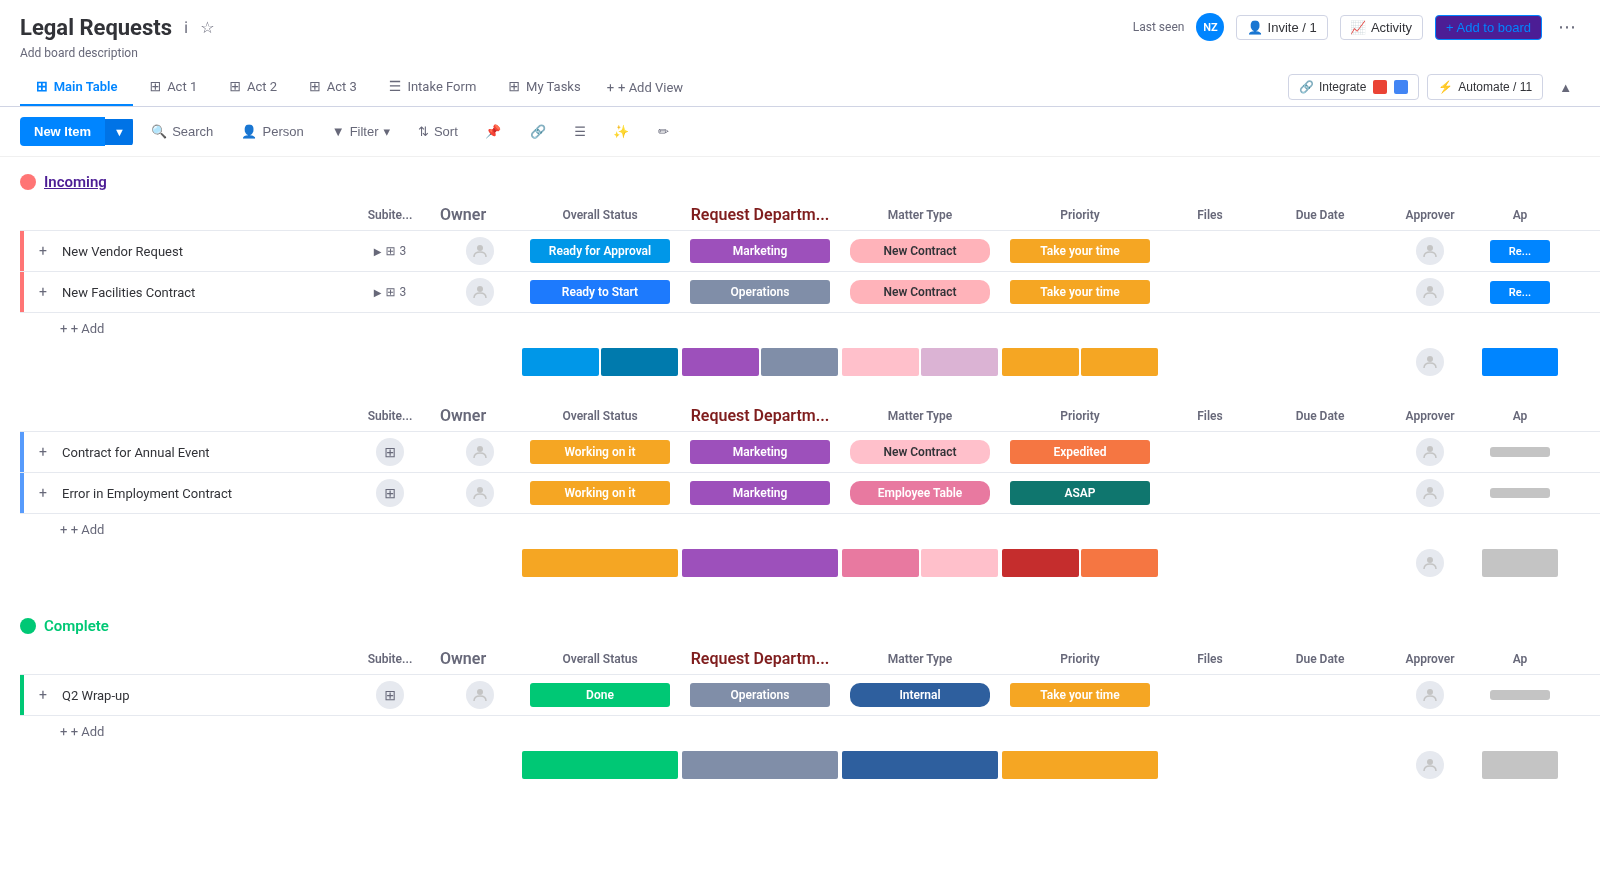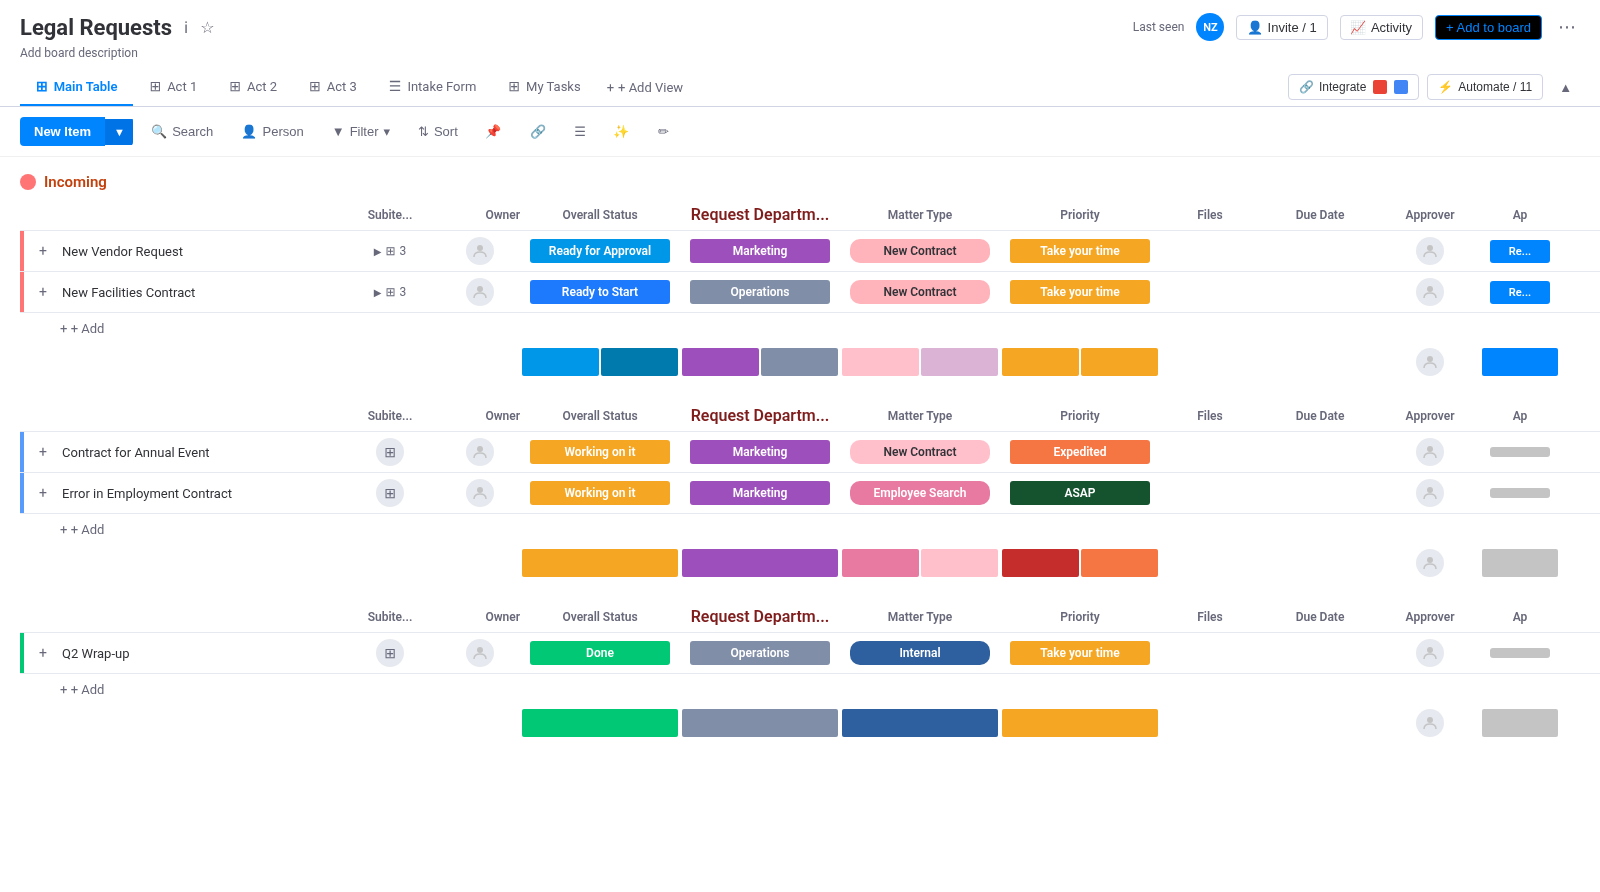--- a/index.html
+++ b/index.html
@@ -6,21 +6,21 @@
     body { font-family: -apple-system, BlinkMacSystemFont, 'Segoe UI', Roboto, sans-serif; background: #fff; color: #323338; font-size: 13px; overflow-x: hidden; }
 
     
     .top-header { display: flex; align-items: center; padding: 12px 20px 4px 20px; gap: 12px; }
     .page-title { font-size: 22px; font-weight: 700; color: #323338; }
     .header-icons { display: flex; align-items: center; gap: 6px; color: #676879; cursor: pointer; }
     .header-right { margin-left: auto; display: flex; align-items: center; gap: 12px; }
     .last-seen-label { font-size: 12px; color: #676879; }
     .avatar-nz { width: 28px; height: 28px; border-radius: 50%; background: #0085ff; color: #fff; display: flex; align-items: center; justify-content: center; font-size: 11px; font-weight: 600; }
     .header-btn { display: flex; align-items: center; gap: 4px; padding: 4px 10px; border: 1px solid #d0d4e4; border-radius: 4px; cursor: pointer; font-size: 13px; color: #323338; background: #fff; }
-    .add-board-btn { background: #000000; border: 1px solid #0085ff; color: #0085ff; }
+    .add-board-btn { background: #4c1d95; border: 1px solid #0085ff; color: #0085ff; }
     .more-btn { border: none; background: none; cursor: pointer; color: #676879; font-size: 18px; padding: 4px; }
     .board-desc { padding: 0 20px 8px 20px; font-size: 12px; color: #676879; cursor: pointer; }
 
     
     .tabs-bar { display: flex; align-items: center; padding: 0 20px; border-bottom: 1px solid #d0d4e4; gap: 0; }
     .tab { display: flex; align-items: center; gap: 6px; padding: 10px 16px; font-size: 13px; color: #676879; cursor: pointer; border-bottom: 2px solid transparent; white-space: nowrap; }
     .tab.active { color: #0085ff; border-bottom: 2px solid #0085ff; font-weight: 600; }
     .tab-icon { font-size: 14px; }
     .tabs-right { margin-left: auto; display: flex; align-items: center; gap: 8px; }
     .integrate-btn, .automate-btn { display: flex; align-items: center; gap: 5px; padding: 5px 10px; border: 1px solid #d0d4e4; border-radius: 4px; cursor: pointer; font-size: 12px; color: #323338; background: #fff; }
@@ -37,29 +37,29 @@
     .table-area { padding: 0 0 0 20px; overflow-x: auto; }
 
     
     .group { margin-bottom: 20px; }
     .group-header { display: flex; align-items: center; gap: 8px; padding: 16px 0 8px 0; }
     .group-dot { width: 16px; height: 16px; border-radius: 50%; flex-shrink: 0; }
     .group-dot.incoming { background: #ff7575; }
     .group-dot.inprogress { background: #579bfc; }
     .group-dot.complete { background: #00c875; }
     .group-name { font-size: 15px; font-weight: 600; }
-    .group-name.incoming { color: #c2410c; }
+    .group-name.incoming { color: #4c1d95; text-decoration: underline; }
     .group-name.inprogress { color: #579bfc; }
     .group-name.complete { color: #00c875; }
 
     
     .col-headers { display: flex; align-items: center; border-bottom: 1px solid #e6e9ef; padding: 6px 0; min-width: 1400px; }
     .col-item-name { width: 320px; flex-shrink: 0; font-size: 12px; color: #676879; font-weight: 600; padding-left: 40px; }
     .col-subitem { width: 100px; flex-shrink: 0; font-size: 12px; color: #676879; font-weight: 600; text-align: center; }
-    .col-owner { width: 80px; flex-shrink: 0; font-size: 12px; color: #676879; font-weight: 600; text-align: right; }
+    .col-owner { width: 80px; flex-shrink: 0; font-size: 16px; color: #676879; font-weight: 600; text-align: left; }
     .col-status { width: 160px; flex-shrink: 0; font-size: 12px; color: #676879; font-weight: 600; text-align: center; }
     .col-dept { width: 160px; flex-shrink: 0; font-size: 16px; color: #7f1d1d; font-weight: 600; text-align: center; }
     .col-matter { width: 160px; flex-shrink: 0; font-size: 12px; color: #676879; font-weight: 600; text-align: center; }
     .col-priority { width: 160px; flex-shrink: 0; font-size: 12px; color: #676879; font-weight: 600; text-align: center; }
     .col-files { width: 100px; flex-shrink: 0; font-size: 12px; color: #676879; font-weight: 600; text-align: center; }
     .col-duedate { width: 120px; flex-shrink: 0; font-size: 12px; color: #676879; font-weight: 600; text-align: center; }
     .col-approver { width: 100px; flex-shrink: 0; font-size: 12px; color: #676879; font-weight: 600; text-align: center; }
     .col-ap { width: 80px; flex-shrink: 0; font-size: 12px; color: #676879; font-weight: 600; text-align: center; }
 
     
@@ -469,24 +469,24 @@
             </svg>
         </div>
       </div>
       <div class="cell-status">
         <div class="status-pill" style="background:#f5a623;">Working on it</div>
       </div>
       <div class="cell-dept">
         <div class="dept-pill" style="background:#9d50bb;">Marketing</div>
       </div>
       <div class="cell-matter">
-        <div class="matter-pill" style="background:#e879a0;">Employee Search</div>
+        <div class="matter-pill" style="background:#e879a0;">Employee Table</div>
       </div>
       <div class="cell-priority">
-        <div class="priority-pill" style="background:#14532d;">ASAP</div>
+        <div class="priority-pill" style="background:#0f766e;">ASAP</div>
       </div>
       <div class="cell-files"></div>
       <div class="cell-duedate"></div>
       <div class="cell-approver">
         <div class="owner-avatar">
           <svg width="16" height="16" viewBox="0 0 16 16" fill="none">
               <circle cx="8" cy="5" r="3" fill="#c4c4c4"></circle>
               <path d="M2 14c0-3.314 2.686-5 6-5s6 1.686 6 5" stroke="#c4c4c4" stroke-width="1.5" fill="none"></path>
             </svg>
         </div>
@@ -528,20 +528,24 @@
             </svg>
         </div>
       </div>
       <div class="summary-ap">
         <div class="sum-bar" style="background:#c4c4c4;"></div>
       </div>
     </div>
   </div>
 
   <div class="group">
+    <div class="group-header">
+      <div class="group-dot complete"></div>
+      <span class="group-name complete">Complete</span>
+    </div>
 
     <div class="col-headers">
       <div class="col-item-name"></div>
       <div class="col-subitem">Subite...</div>
       <div class="col-owner">Owner</div>
       <div class="col-status">Overall Status</div>
       <div class="col-dept">Request Departm...</div>
       <div class="col-matter">Matter Type</div>
       <div class="col-priority">Priority</div>
       <div class="col-files">Files</div>

